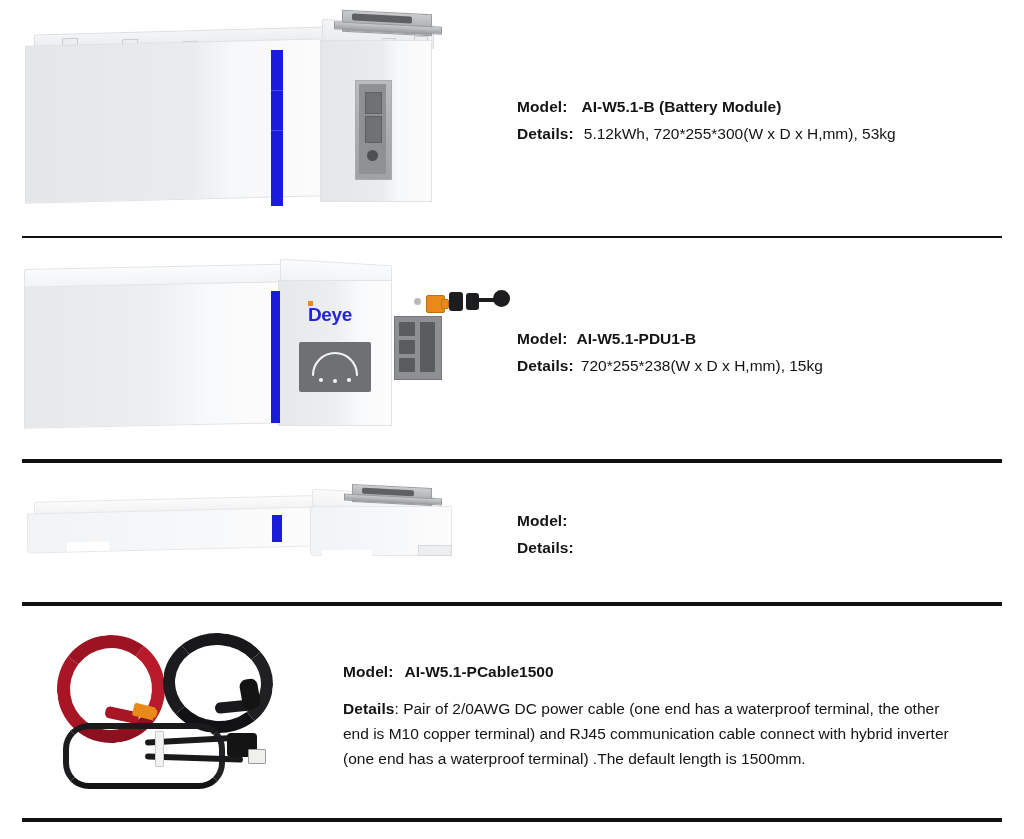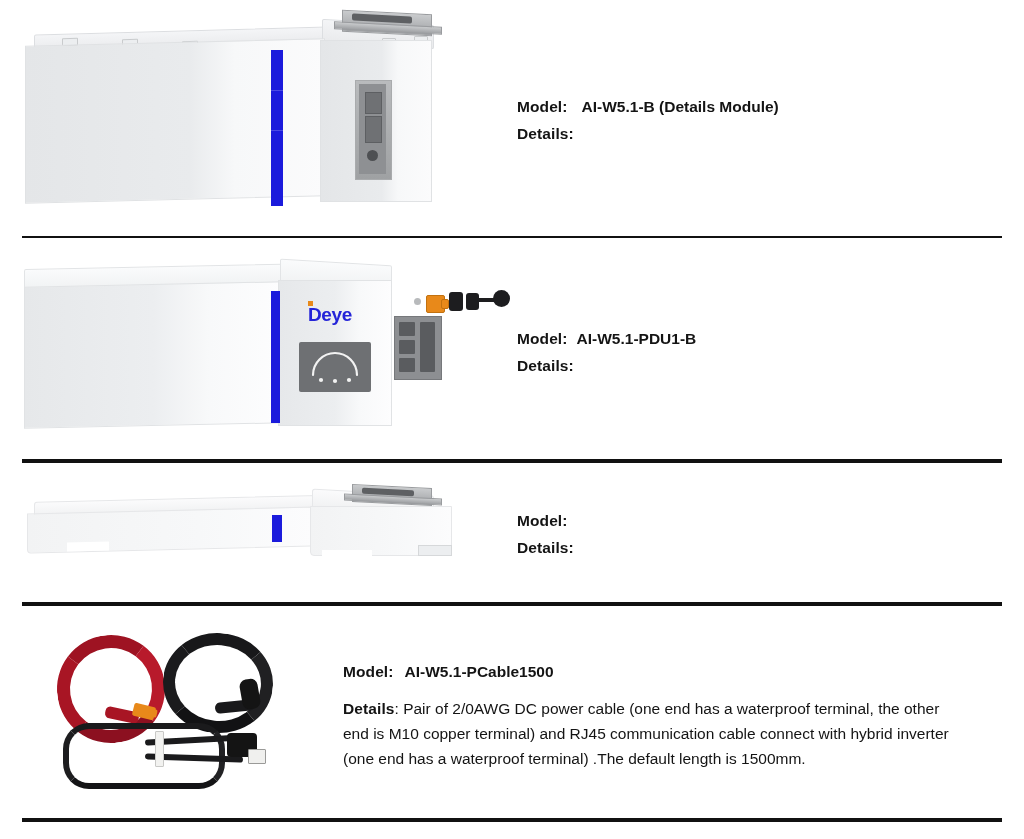--- a/index.html
+++ b/index.html
@@ -108,26 +108,27 @@
     <div class="panel-inner" style="left:337px;top:76px;width:27px;height:90px;"></div>
     <div class="panel-blk" style="left:343px;top:84px;width:15px;height:20px;"></div>
     <div class="panel-blk" style="left:343px;top:108px;width:15px;height:25px;"></div>
     <div class="panel-dot" style="left:345px;top:142px;width:11px;height:11px;"></div>
   </div>
 
   <div class="info" style="left:517px;top:98px;">
     <div class="line">
       <span class="lbl">Model:</span>
       <span style="display:inline-block;width:14px;"></span>
-      <span class="val b">AI-W5.1-B (Details Module)</span>
+      <span class="val b">AI-W5.1-B (Battery Module)</span>
     </div>
     <div class="row-gap"></div>
     <div class="line">
       <span class="lbl">Details:</span>
       <span style="display:inline-block;width:10px;"></span>
+      <span class="val">5.12kWh, 720*255*300(W x D x H,mm), 53kg</span>
     </div>
   </div>
 
 
   <div class="divider" style="top:236px;height:2px;"></div>
 </div>
 
 <div class="section" style="top:238px;height:224px;text-align:center;">
 
   <div class="art" style="left:22px;top:22px;width:470px;height:185px;">
@@ -172,20 +173,21 @@
   <div class="info" style="left:517px;top:92px;">
     <div class="line">
       <span class="lbl">Model:</span>
       <span style="display:inline-block;width:9px;"></span>
       <span class="val b">AI-W5.1-PDU1-B</span>
     </div>
     <div class="row-gap"></div>
     <div class="line">
       <span class="lbl">Details:</span>
       <span style="display:inline-block;width:7px;"></span>
+      <span class="val">720*255*238(W x D x H,mm), 15kg</span>
     </div>
   </div>
 
   <div class="divider" style="top:221px;height:4px;"></div>
 </div>
 
 <div class="section" style="top:462px;height:143px;">
 
   <div class="art" style="left:22px;top:18px;width:460px;height:105px;">
 

